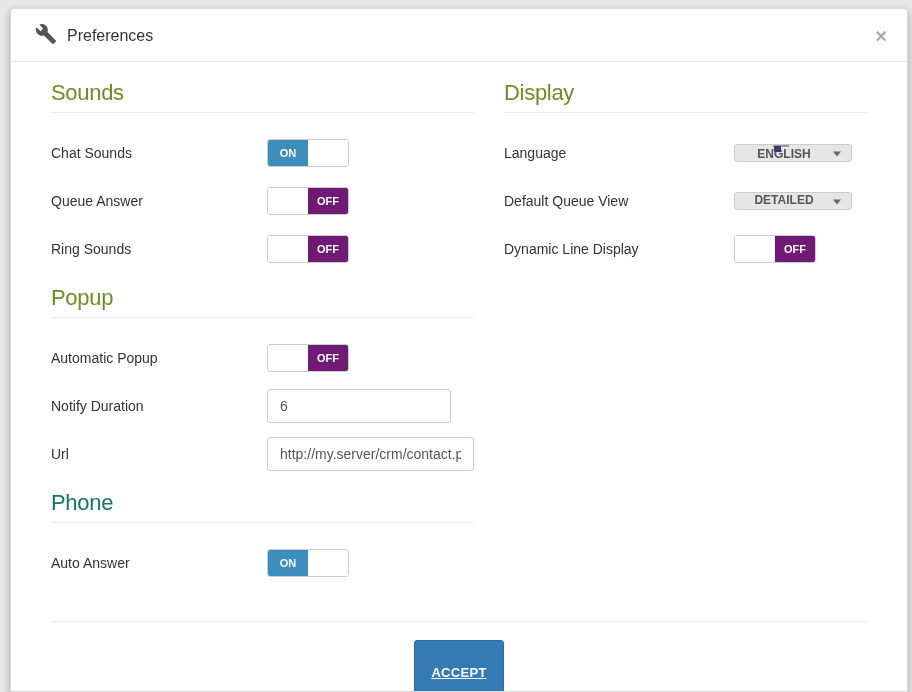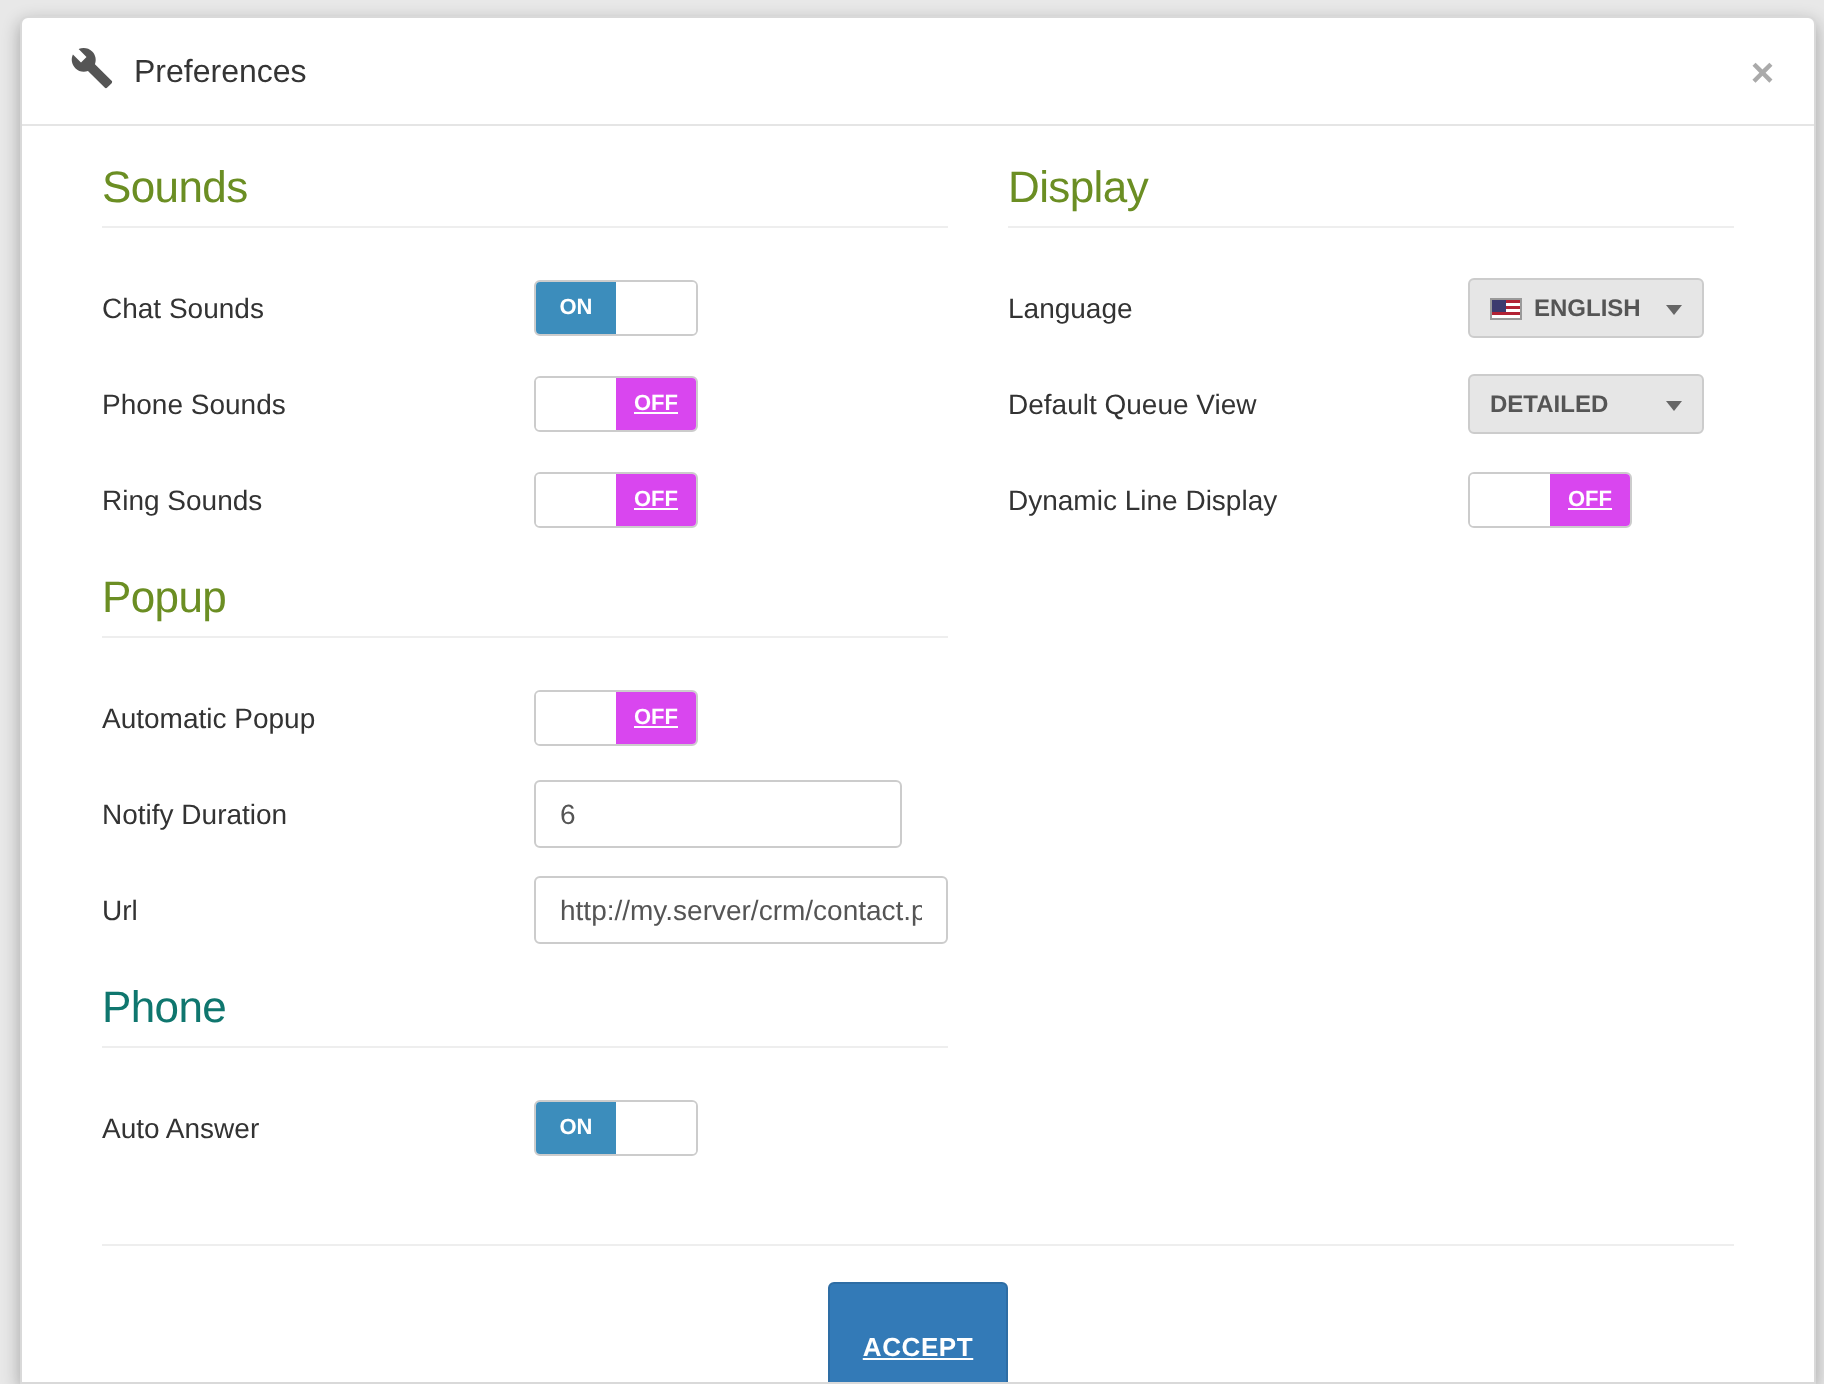--- a/index.html
+++ b/index.html
@@ -105,35 +105,36 @@
       display: flex;
       align-items: center;
       justify-content: center;
       font-size: 11px;
       font-weight: 700;
       color: #fff;
     }
     .toggle.on .half.left { background: #3C8DBC; }
     .toggle.on .half.right { background: #fff; }
     .toggle.off .half.left { background: #fff; }
-    .toggle.off .half.right { background: #d946ef; text-decoration: underline; }
+    .toggle.off .half.right { background: #701a75; }
     .select-like {
       min-width: 118px;
-      height: 30px;
+      height: 18px;
       background: #e6e6e6;
       border: 1px solid #ccc;
       border-radius: 3px;
       display: flex;
       align-items: center;
       padding: 0 28px 0 10px;
       position: relative;
       font-size: 12px;
       font-weight: 700;
       color: #555;
       cursor: pointer;
+      flex-direction: column;
     }
     .select-like .caret {
       position: absolute;
       right: 10px;
       top: 50%;
       transform: translateY(-30%);
       width: 0; height: 0;
       border-left: 4px solid transparent;
       border-right: 4px solid transparent;
       border-top: 5px solid #666;
@@ -213,21 +214,21 @@
           <div class="section-heading">Sounds</div>
           <hr class="section-hr">
           <div class="field-row">
             <div class="field-label">Chat Sounds</div>
             <div class="toggle on">
               <div class="half left">ON</div>
               <div class="half right"></div>
             </div>
           </div>
           <div class="field-row">
-            <div class="field-label">Phone Sounds</div>
+            <div class="field-label">Queue Answer</div>
             <div class="toggle off">
               <div class="half left"></div>
               <div class="half right">OFF</div>
             </div>
           </div>
           <div class="field-row">
             <div class="field-label">Ring Sounds</div>
             <div class="toggle off">
               <div class="half left"></div>
               <div class="half right">OFF</div>

